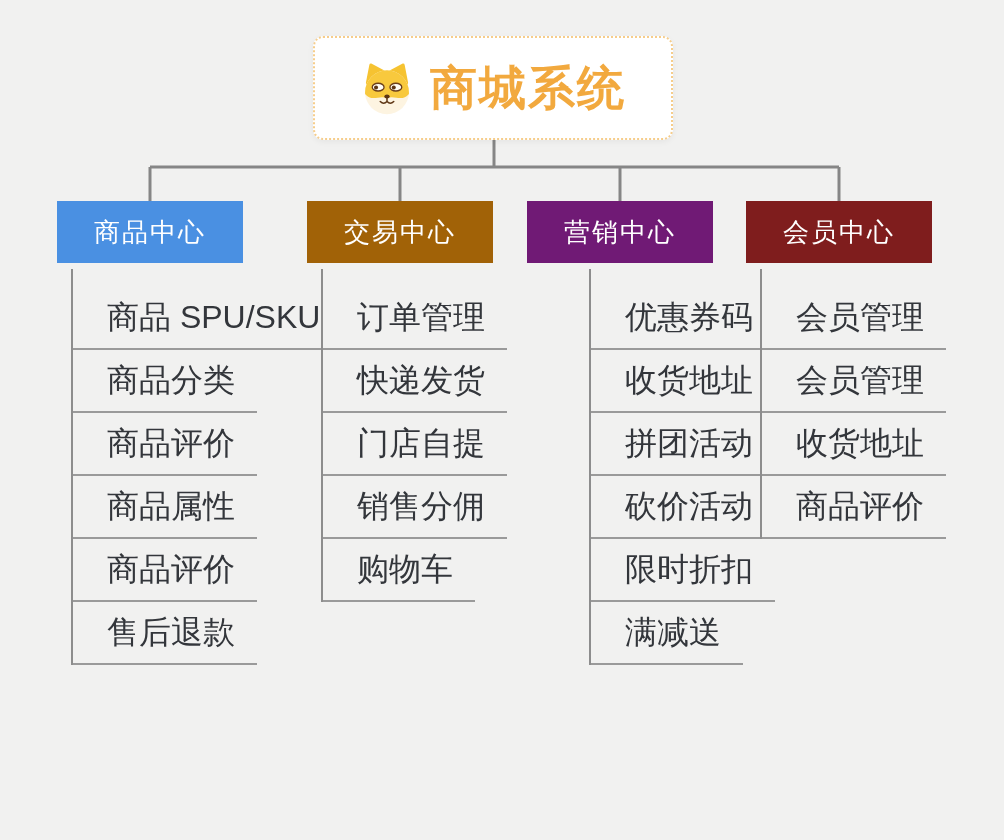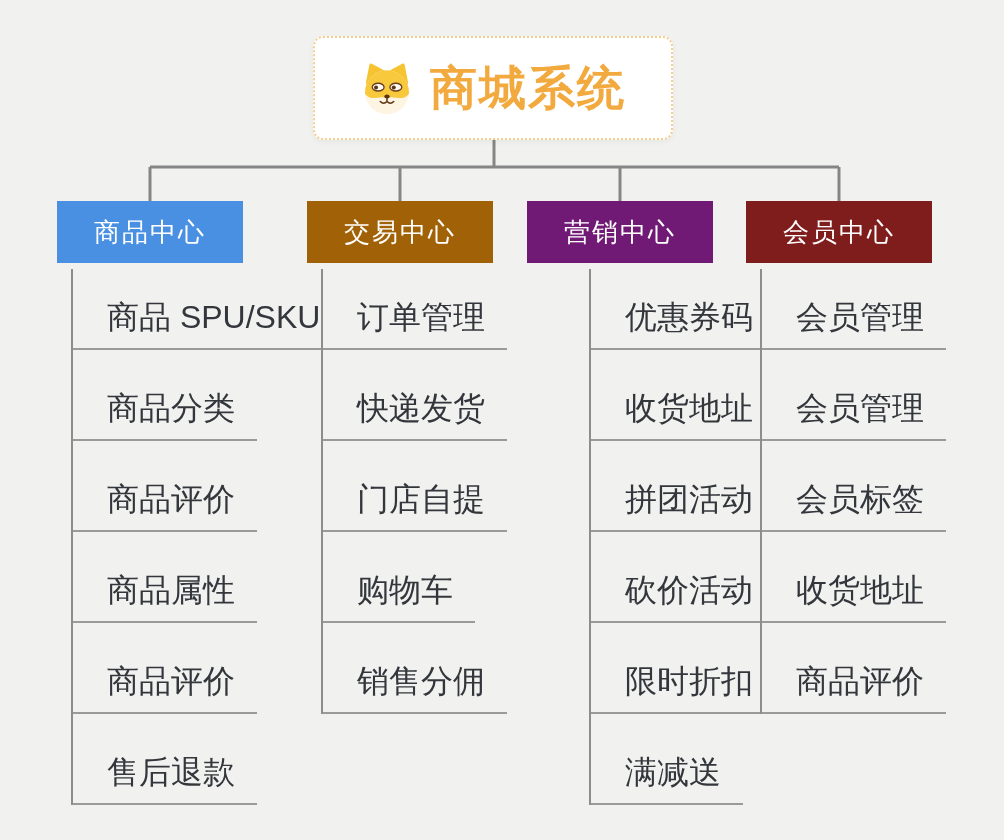--- a/index.html
+++ b/index.html
@@ -61,21 +61,21 @@
     position: absolute;
     top: 269px;
     border-left: 2px solid #8d8d8d;
   }
   .col1 .branch-items { left: 71px; }
   .col2 .branch-items { left: 321px; }
   .col3 .branch-items { left: 541px; margin-left: 48px; }
   .col4 .branch-items { left: 760px; }
 
   .child-node {
-    height: 91px;
+    height: 63px;
     display: flex;
     align-items: flex-end;
     cursor: pointer;
   }
   .child-node:first-child { height: 81px; }
   .child-label {
     display: inline-block;
     padding: 0 22px 8px 34px;
     border-bottom: 2px solid #9a9a9a;
     font-size: 32px;
@@ -154,24 +154,24 @@
       <div class="child-node">
           <span class="child-label">订单管理</span>
         </div>
       <div class="child-node">
           <span class="child-label">快递发货</span>
         </div>
       <div class="child-node">
           <span class="child-label">门店自提</span>
         </div>
       <div class="child-node">
+          <span class="child-label">销售分佣</span>
+        </div>
+      <div class="child-node">
           <span class="child-label">购物车</span>
-        </div>
-      <div class="child-node">
-          <span class="child-label">销售分佣</span>
         </div>
     </div>
   </div>
 
   <div class="branch col3">
     <div class="branch-header" style="background-color: #701a75; font-family: Liberation Serif, serif;">
       <span>营销中心</span>
     </div>
     <div class="branch-items">
       <div class="child-node">
@@ -200,23 +200,20 @@
       <span>会员中心</span>
     </div>
     <div class="branch-items">
       <div class="child-node">
           <span class="child-label">会员管理</span>
         </div>
       <div class="child-node">
           <span class="child-label">会员管理</span>
         </div>
       <div class="child-node">
-          <span class="child-label">会员标签</span>
-        </div>
-      <div class="child-node">
           <span class="child-label">收货地址</span>
         </div>
       <div class="child-node">
           <span class="child-label">商品评价</span>
         </div>
     </div>
   </div>
 
 </div>
 

